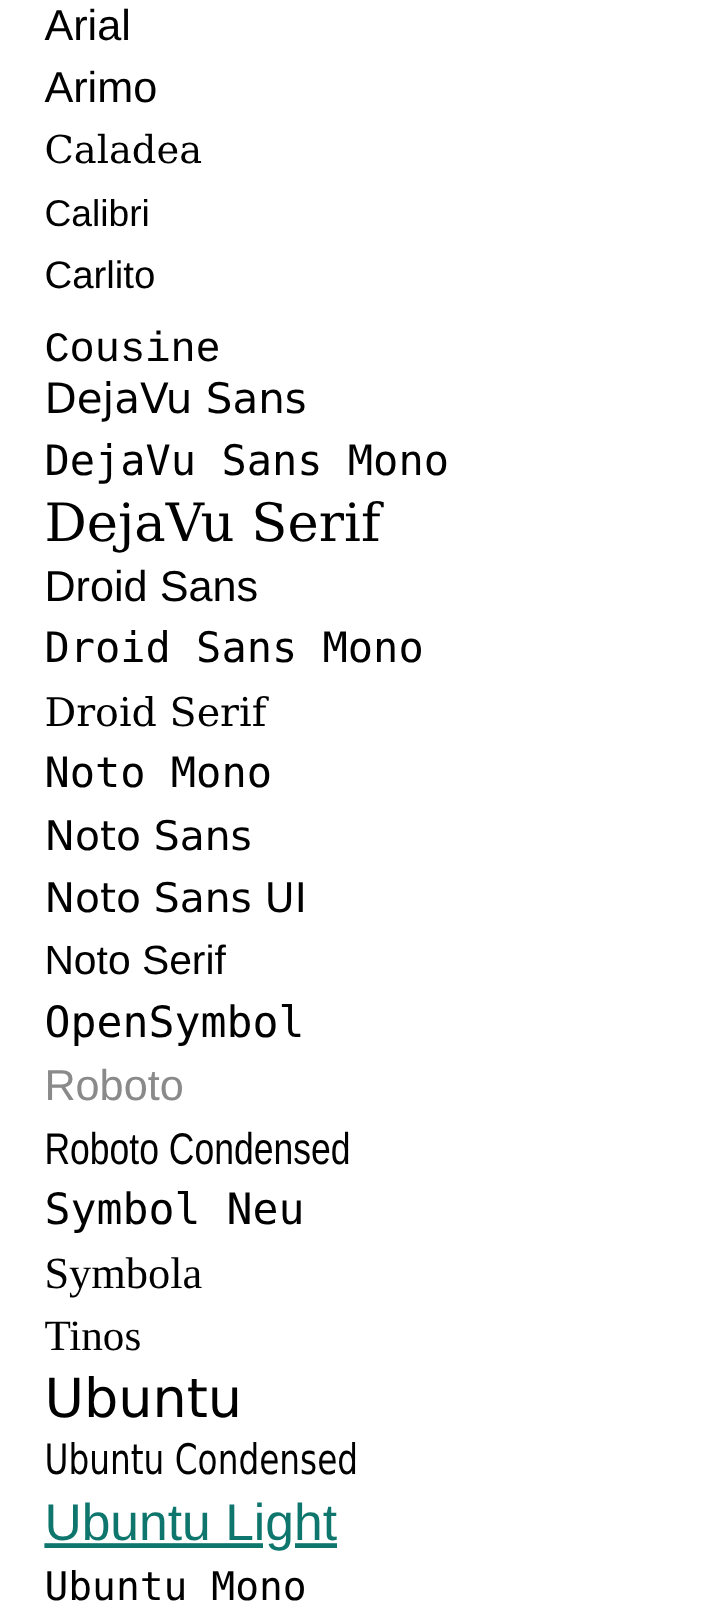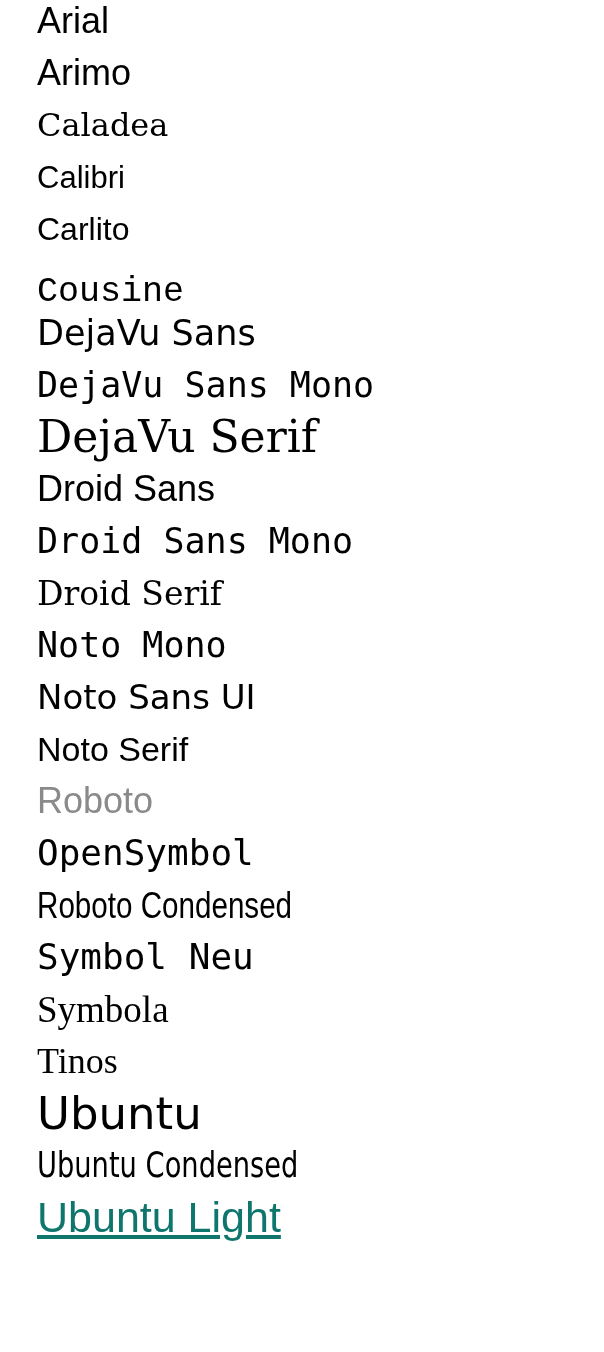--- a/index.html
+++ b/index.html
@@ -91,31 +91,34 @@
   </div>
   <div class="font-row f-droid-sans-mono">
     <span>Droid Sans Mono</span>
   </div>
   <div class="font-row f-droid-serif">
     <span>Droid Serif</span>
   </div>
   <div class="font-row f-noto-mono">
     <span>Noto Mono</span>
   </div>
+  <div class="font-row f-noto-sans">
+    <span>Noto Sans</span>
+  </div>
   <div class="font-row f-noto-sans-ui">
     <span>Noto Sans UI</span>
   </div>
   <div class="font-row f-noto-serif">
     <span>Noto Serif</span>
   </div>
+  <div class="font-row f-opensymbol">
+    <span>OpenSymbol</span>
+  </div>
   <div class="font-row f-roboto">
     <span>Roboto</span>
-  </div>
-  <div class="font-row f-opensymbol">
-    <span>OpenSymbol</span>
   </div>
   <div class="font-row f-roboto-condensed">
     <span>Roboto Condensed</span>
   </div>
   <div class="font-row f-symbol-neu">
     <span>Symbol Neu</span>
   </div>
   <div class="font-row f-symbola">
     <span>Symbola</span>
   </div>
@@ -124,13 +127,16 @@
   </div>
   <div class="font-row f-ubuntu">
     <span>Ubuntu</span>
   </div>
   <div class="font-row f-ubuntu-condensed">
     <span>Ubuntu Condensed</span>
   </div>
   <div class="font-row f-ubuntu-light">
     <span>Ubuntu Light</span>
   </div>
+  <div class="font-row f-ubuntu-mono">
+    <span>Ubuntu Mono</span>
+  </div>
 </div>
 
 </body></html>

